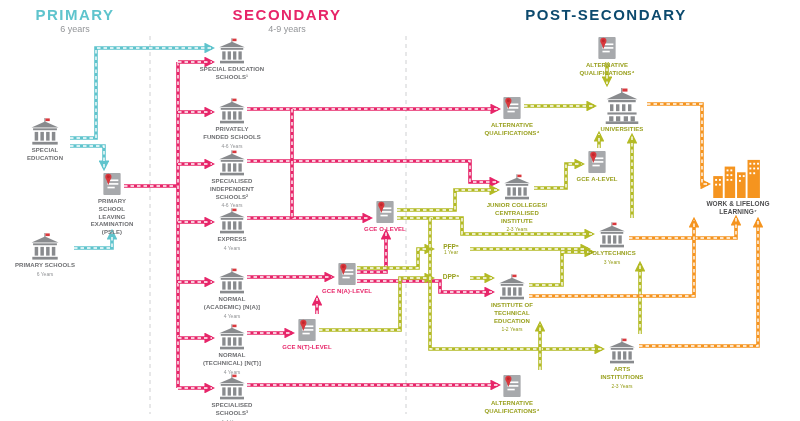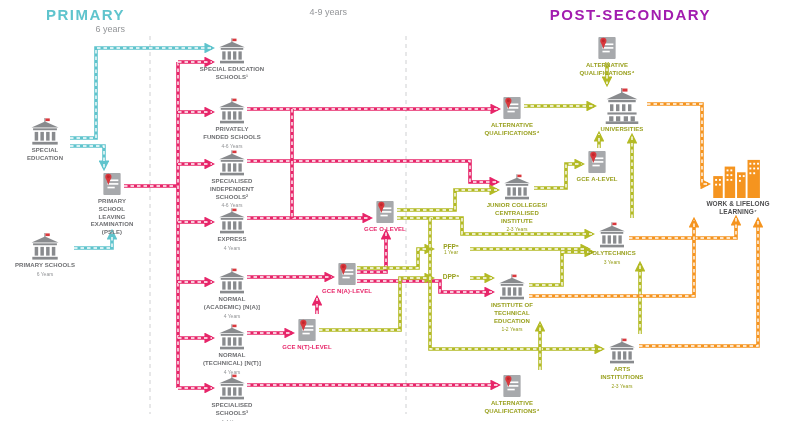--- a/index.html
+++ b/index.html
@@ -5,26 +5,26 @@
   html,body{margin:0;padding:0}
   body{
     width:800px;height:421px;position:relative;overflow:hidden;
     background:#ffffff;font-family:"Liberation Sans",sans-serif;
   }
   #diagram-svg{position:absolute;left:0;top:0;z-index:1}
   .sep{stroke:#cfd0d2;stroke-width:1;stroke-dasharray:4 4;fill:none}
   .edge-base{fill:none;stroke-width:3.6;stroke-linecap:butt;stroke-linejoin:miter}
   .edge-dash{fill:none;stroke:#ffffff;stroke-width:1.4;stroke-dasharray:3.5 3}
 
-  .hdr{position:absolute;z-index:2;text-align:right}
+  .hdr{position:absolute;z-index:2;text-align:center}
   .hdr .ht{font-size:15px;font-weight:700;letter-spacing:1.5px}
   .hdr .hy{font-size:9px;color:#939598;margin-top:1px}
   .hdr-cyan .ht{color:#5fc4cd}
   .hdr-pink .ht{color:#e72569}
-  .hdr-green .ht{color:#a21caf}
+  .hdr-green .ht{color:#0c4a6e}
 
   .node{position:absolute;z-index:2;display:flex;flex-direction:column;align-items:center;text-align:center}
   .nlabel{font-size:6px;font-weight:700;line-height:1.3;white-space:pre-line;margin-top:2px;letter-spacing:.1px}
   .nsub{font-size:5px;font-weight:400;margin-top:1px}
   .graytx .nlabel{color:#6d6e71}.graytx .nsub{color:#939598}
   .pinktx .nlabel{color:#e72569}
   .greentx .nlabel{color:#99a01e}.greentx .nsub{color:#99a01e}
   .darktx .nlabel{color:#4d4d4f;font-size:6.5px}
   .mini{position:absolute;z-index:3;text-align:center}
   .mini .ml{font-size:6.5px;font-weight:700;color:#99a01e;line-height:1.1}
@@ -197,20 +197,21 @@
       <path d="M 639 346 L 758 346 L 758 220" class="edge-base" stroke="#f5941f" marker-end="url(#arrow-orange)"></path>
       <path d="M 639 346 L 758 346 L 758 220" class="edge-dash"></path>
     </g>
 </svg>
 
 <div class="hdr hdr-cyan" style="left:25px;top:6px;width:100px">
   <div class="ht">PRIMARY</div>
   <div class="hy">6 years</div>
 </div>
 <div class="hdr hdr-pink" style="left:227px;top:6px;width:120px">
+  <div class="ht">SECONDARY</div>
   <div class="hy">4-9 years</div>
 </div>
 <div class="hdr hdr-green" style="left:501px;top:6px;width:210px">
   <div class="ht">POST-SECONDARY</div>
 </div>
 
 <div class="node graytx" style="left:7px;top:118px;width:76px">
   <svg width="32" height="27">
       <use href="#sym-building"></use>
     </svg>

